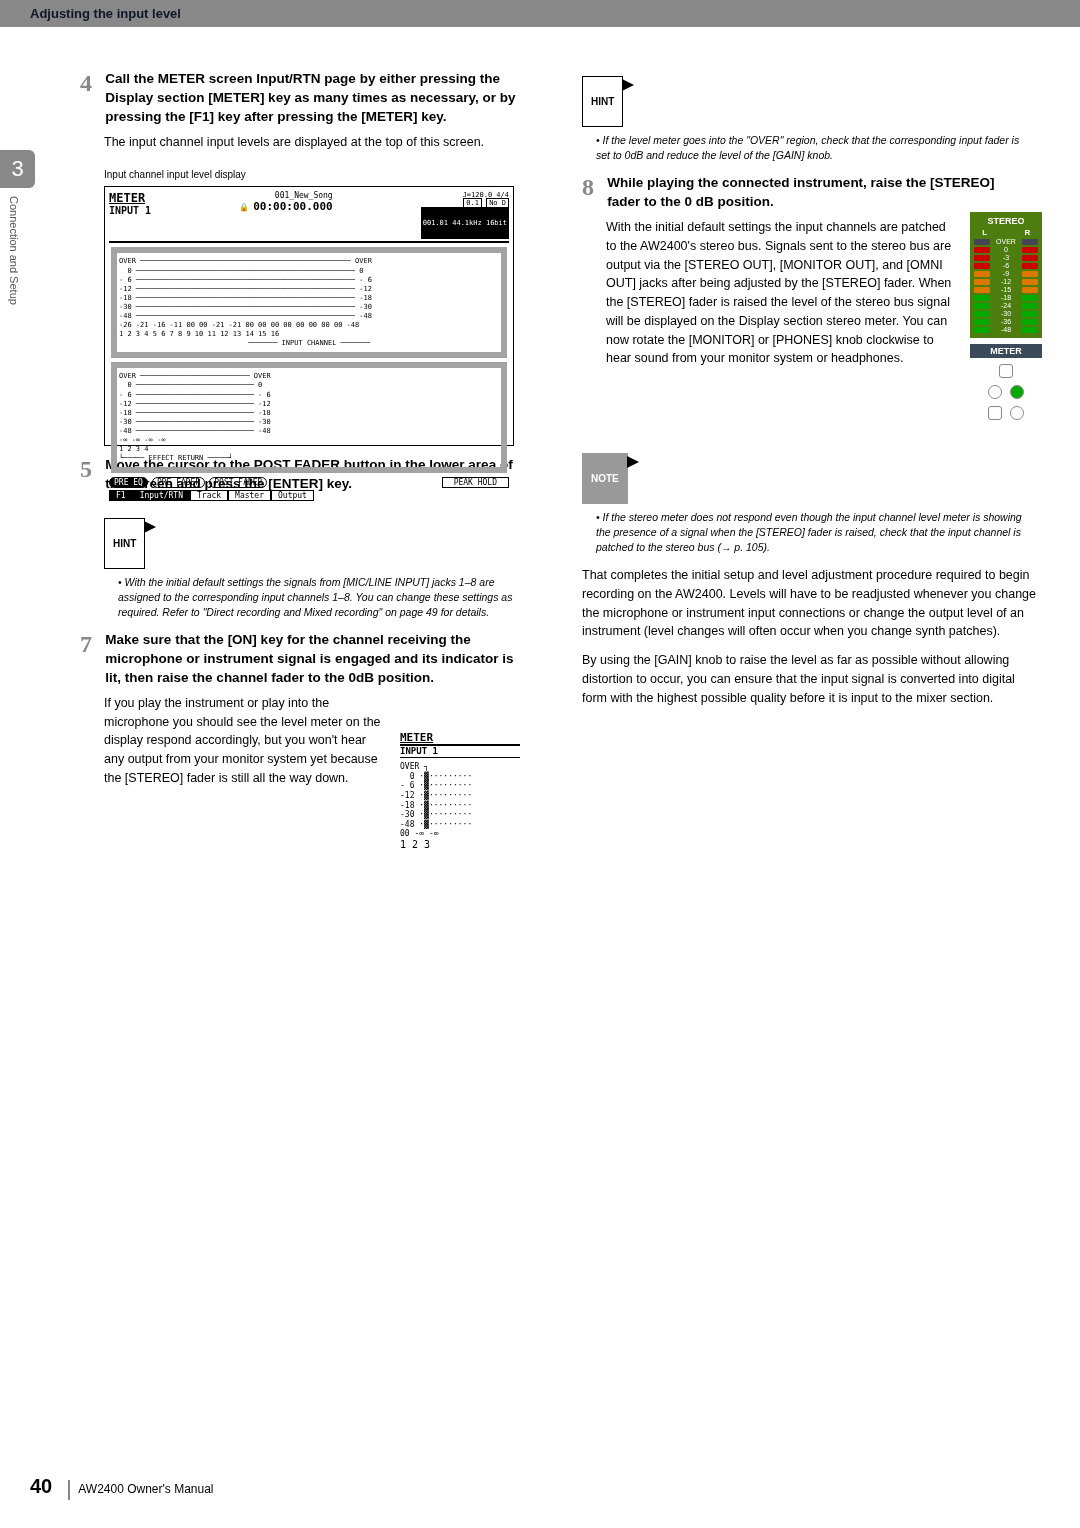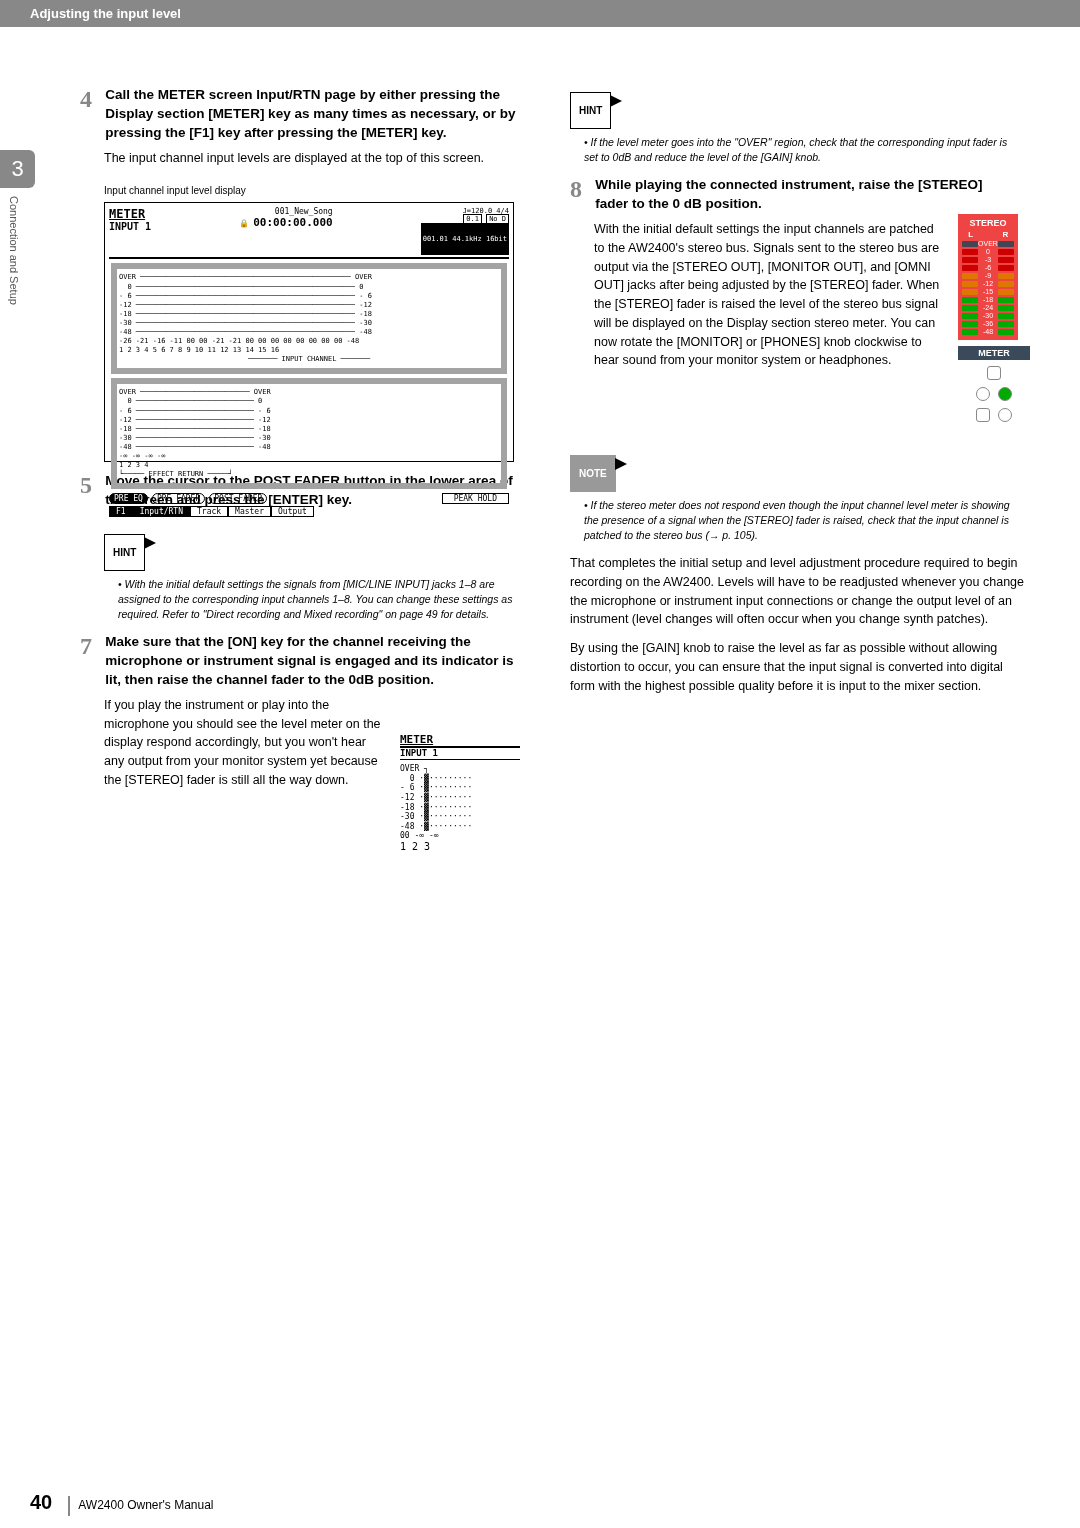--- a/index.html
+++ b/index.html
@@ -7,21 +7,21 @@
     font-family: Arial, Helvetica, sans-serif;
     font-size: 12px;
     color: #000;
     background: #fff;
     width: 1080px;
     height: 1528px;
     position: relative;
   }
   .header-bar {
     background: #888;
-    color: #ffffff;
+    color: #0f172a;
     padding: 6px 30px;
     font-size: 13px;
     font-weight: bold;
   }
   .side-tab {
     position: absolute;
     left: 0;
     top: 150px;
     width: 35px;
     height: 250px;
@@ -39,22 +39,21 @@
     font-size: 11px;
     color: #555;
     padding: 8px 8px;
   }
   .content {
     position: absolute;
     top: 70px;
     left: 80px;
     right: 30px;
     display: flex;
-    gap: 30px;
-    margin-top: 16px;
+    gap: 42px;
   }
   .col {
     width: 460px;
   }
   .step-num {
     font-size: 24px;
     font-weight: bold;
     color: #888;
     font-family: Georgia, serif;
     display: inline-block;
@@ -97,21 +96,21 @@
     border: none;
     font-family: monospace;
     font-size: 9px;
     line-height: 1.2;
     position: absolute;
     right: 20px;
   }
   .hint-tag, .note-tag {
     display: inline-block;
     border: 1px solid #000;
-    padding: 12px 8px;
+    padding: 19px 8px;
     font-size: 10px;
     font-weight: bold;
     position: relative;
     margin: 6px 0 4px 24px;
   }
   .hint-tag::after, .note-tag::after {
     content: '';
     position: absolute;
     right: -12px;
     top: 2px;
@@ -125,40 +124,40 @@
     font-size: 10.5px;
     line-height: 1.4;
     margin: 2px 10px 12px 38px;
   }
   .stereo-meter {
     float: right;
     width: 72px;
     margin-left: 10px;
   }
   .stereo-box {
-    background: #ef4444;
+    background: #4d7c0f;
     color: #fff;
     font-size: 8px;
     padding: 4px;
-    width: 60px;
+    width: 72px;
   }
   .stereo-box .title { text-align: center; font-weight: bold; font-size: 9px; margin-bottom: 2px;}
   .stereo-row { display: flex; align-items: center; margin: 1px 0; }
   .stereo-row .led { width: 16px; height: 6px; border-radius: 1px; }
   .stereo-row .num { flex: 1; text-align: center; font-size: 7px; }
   .led.red { background: #c00; }
   .led.orange { background: #d70; }
   .led.green { background: #0a0; }
   .led.off { background: #445; }
   .meter-label { background:#3a4a5a; color:#fff; font-size:9px; text-align:center; padding:2px; margin-top:6px; font-weight:bold;}
   .meter-knobs { text-align:center; padding:4px 0;}
   .knob { display:inline-block; width:14px; height:14px; border:1px solid #888; border-radius:3px; margin:2px;}
   .footer {
     position: absolute;
-    bottom: 12px;
+    bottom: 28px;
     left: 30px;
     font-size: 12px;
   }
   .footer .page-num { font-size: 20px; font-weight: bold; margin-right: 6px;}
   .footer .divider { display:inline-block; width:2px; height:20px; background:#888; vertical-align:middle; margin:0 6px;}
   .para { font-size:12.5px; line-height:1.5; margin: 10px 0; }
   .meter-title-row { border-bottom:2px solid #000; padding-bottom:2px; margin-bottom:2px; display:flex; justify-content:space-between;}
   .meter-graph { border:6px solid #a3a3a3; margin:4px 2px; padding:4px 2px; font-size:7px; line-height:1.3;}
   .meter-bottom-row { display:flex; gap:4px; font-size:8px; margin-top:4px; align-items:flex-start;}
   .pill { border:1px solid #000; border-radius:8px; padding:0 4px;}

